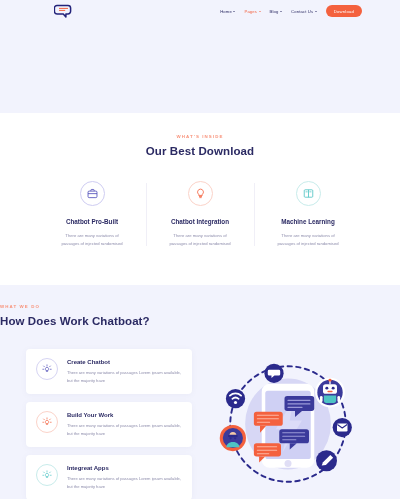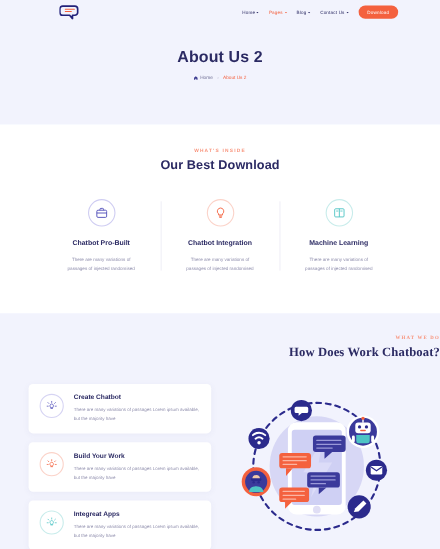--- a/index.html
+++ b/index.html
@@ -147,21 +147,21 @@
     color: #8d8cab;
     padding: 0 12px;
   }
 
   
   .work {
     background: #f2f3fd;
     height: 214px;
     padding-top: 19px;
   }
-  .work-head { text-align: right; font-family: Liberation Serif, serif; }
+  .work-head { text-align: left; }
   .work-body {
     margin-top: 22px;
     display: flex;
     padding: 0 26px;
     gap: 10px;
   }
   .feat-col { width: 166px; display: flex; flex-direction: column; gap: 8px; }
   .feat-card {
     background: #fff;
     border-radius: 4px;
@@ -229,33 +229,20 @@
           <i class="caret"></i>
         </span>
         <span class="nav-link">
           <span>Contact Us</span>
           <i class="caret"></i>
         </span>
         <button class="btn-download">Download</button>
       </div>
     </nav>
 
-    <div class="hero-body">
-      <h1 class="hero-title">About Us 2</h1>
-      <div class="breadcrumb">
-        <span class="crumb-home">
-          <svg class="home-icon" viewBox="0 0 10 10">
-            <path d="M5 1 L9 4.2 V9 H6.2 V6.3 H3.8 V9 H1 V4.2 Z" fill="#3b3a8f"></path>
-          </svg>
-          <span>Home</span>
-        </span>
-        <span class="crumb-sep">›</span>
-        <span class="crumb-current">About Us 2</span>
-      </div>
-    </div>
   </section>
 
   <section class="services">
     <div class="eyebrow">What's Inside</div>
     <h2 class="sec-title">Our Best Download</h2>
 
     <div class="svc-row">
 
       <div class="svc-card">
         <div class="svc-icon-wrap c-blue">

